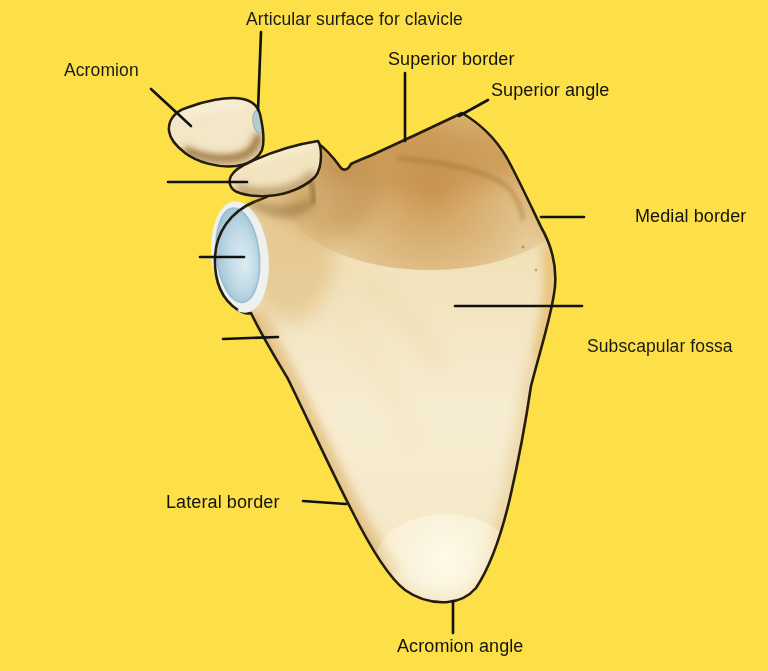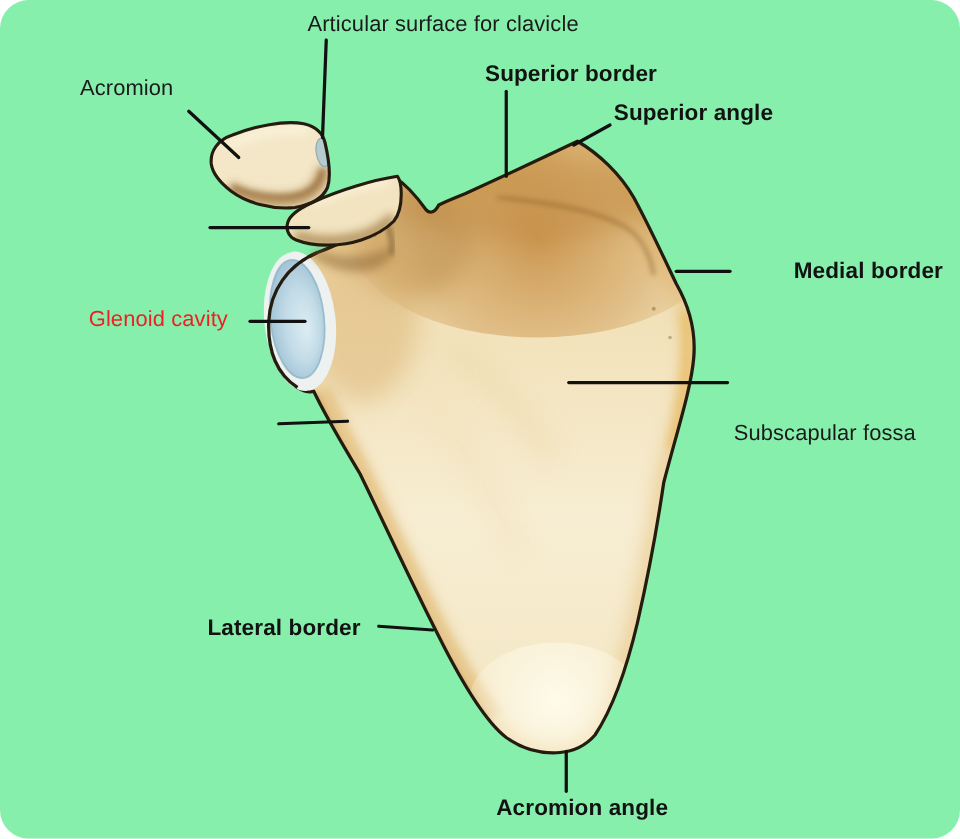--- a/index.html
+++ b/index.html
@@ -1,32 +1,31 @@
 <!DOCTYPE html>
 <html><head>
 <meta charset="utf-8">
 <style>
   html,body{margin:0;padding:0;background:#ffffff;}
   .canvas{
     position:relative;
     width:768px;height:671px;
-    background:#86efac;
+    background:#fde047;
     font-family:"Liberation Sans", sans-serif;
     overflow:hidden;
-    border-radius:23px;
   }
   .canvas svg{position:absolute;left:0;top:0;}
   .label{
     position:absolute;
     font-size:17.5px;
     color:#1a1a1a;
     white-space:nowrap;
     letter-spacing:0.1px;
   }
-  .bold{font-weight:bold;font-size:18px;color:#121212;}
+  .bold{font-weight:normal;font-size:18px;color:#121212;}
   .red{color:#ee2024;}
   .italic{font-style:italic;font-size:19.5px;color:#272727;}
   .two-line{white-space:normal;width:94px;text-align:center;line-height:24px;}
   
   .l-articular{left:246px;top:9px;}
   .l-acromion{left:64px;top:60px;}
   .l-coracoid{left:74px;top:168px;}
   .l-glenoid{left:71px;top:245px;}
   .l-infraglenoid{left:38px;top:328px;}
   .l-supborder{left:388px;top:49px;}
@@ -190,20 +189,19 @@
       <line x1="488" y1="100" x2="459" y2="116"></line>
       <line x1="584" y1="217" x2="541" y2="217"></line>
       <line x1="582" y1="306" x2="455" y2="306"></line>
       <line x1="303" y1="501" x2="346" y2="504"></line>
       <line x1="453" y1="601" x2="453" y2="633"></line>
     </g>
   </svg>
 
   <div class="label l-articular">Articular surface for clavicle</div>
   <div class="label l-acromion">Acromion</div>
-  <div class="label red l-glenoid">Glenoid cavity</div>
   <div class="label bold l-supborder">Superior border</div>
   <div class="label bold l-supangle">Superior angle</div>
   <div class="label bold l-medial">Medial border</div>
   <div class="label l-subscap">Subscapular fossa</div>
   <div class="label bold l-lateral">Lateral border</div>
   <div class="label bold l-inferior">Acromion angle</div>
 </div>
 
 </body></html>

